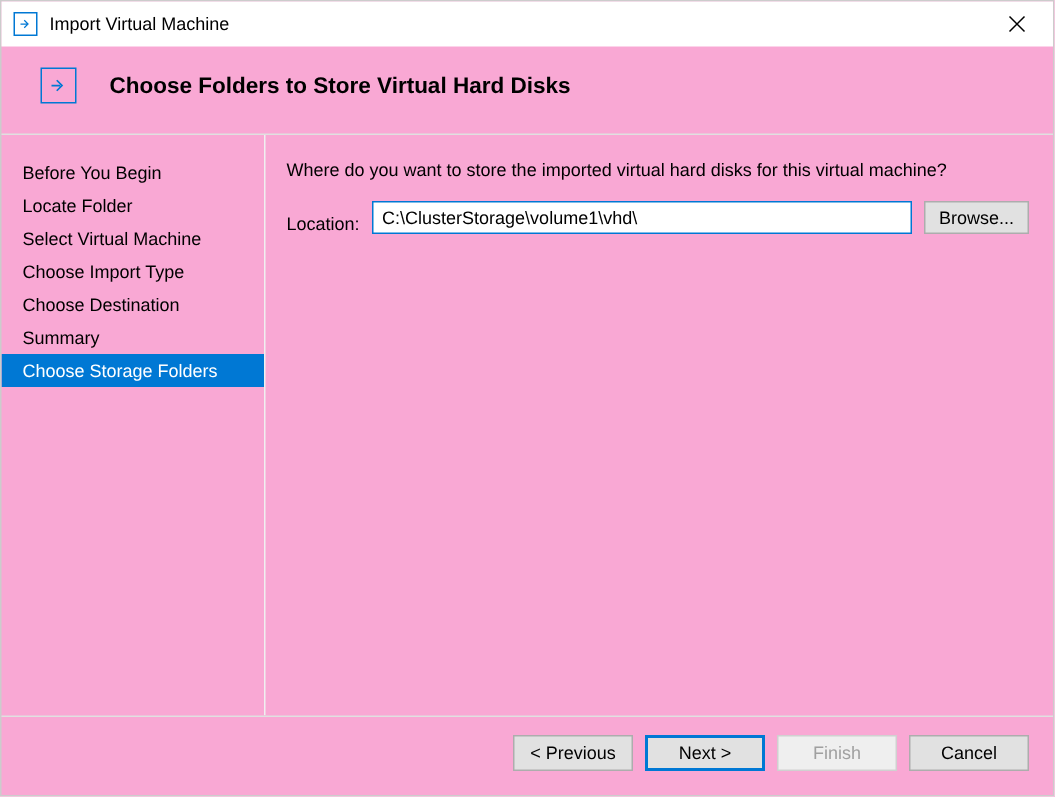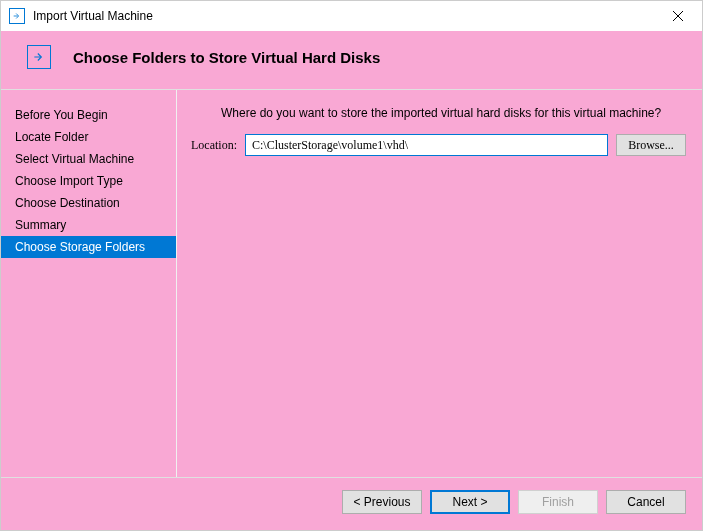--- a/index.html
+++ b/index.html
@@ -70,23 +70,23 @@
   }
   .sidebar-item.selected {
     background: #0078d4;
     color: #fff;
   }
 
   .content {
     flex: 1;
     padding: 16px 16px 16px 14px;
   }
-  .prompt { margin-bottom: 14px; margin-left: 30px; }
+  .prompt { margin-bottom: 14px; }
   .location-row {
-    display: flex; align-items: center; gap: 8px; font-family: Liberation Serif, serif;
+    display: flex; align-items: flex-end; gap: 8px;
   }
   .location-label { flex-shrink: 0; }
   .location-input {
     flex: 1;
     height: 22px;
     border: 1px solid #0078d4;
     outline: none;
     padding: 0 6px;
     font-family: inherit;
     font-size: 12px;

